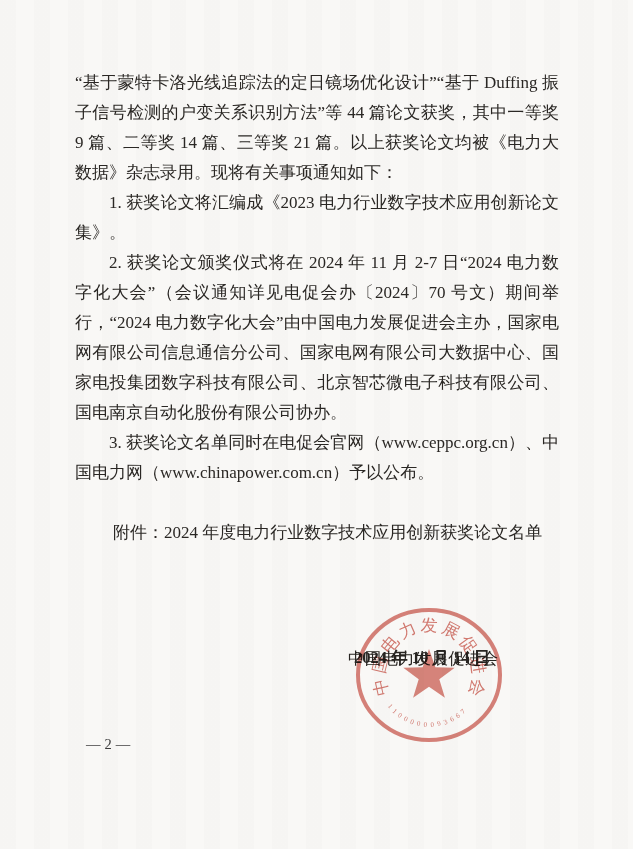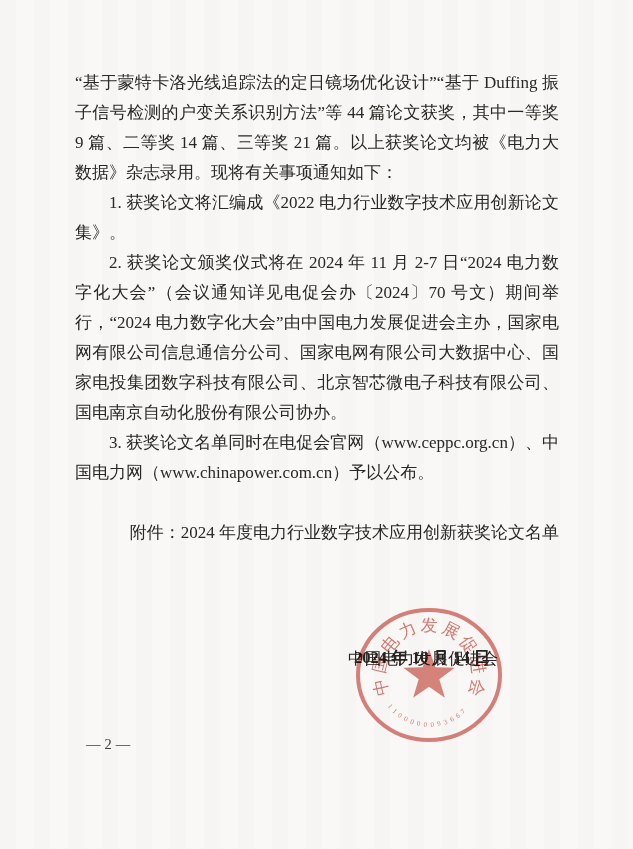--- a/index.html
+++ b/index.html
@@ -23,21 +23,21 @@
     width: 484px;
     font-size: 17px;
     line-height: 30px;
     text-align: justify;
   }
   .content p { margin: 0; }
   .content p.indent { text-indent: 2em; }
   .attachment {
     margin-top: 30px !important;
     padding-left: 38px;
-    text-align: right;
+    text-align: left;
   }
   .signature-org {
     position: absolute;
     left: 348px;
     top: 648px;
     font-size: 16.5px;
     letter-spacing: 0.2px;
     color: #272421;
     white-space: nowrap;
   }
@@ -67,21 +67,21 @@
     white-space: nowrap;
   }
 </style>
 </head>
 <body>
 
 <div class="page">
 
   <div class="content">
     <p>“基于蒙特卡洛光线追踪法的定日镜场优化设计”“基于 Duffing 振子信号检测的户变关系识别方法”等 44 篇论文获奖，其中一等奖 9 篇、二等奖 14 篇、三等奖 21 篇。以上获奖论文均被《电力大数据》杂志录用。现将有关事项通知如下：</p>
-    <p class="indent">1. 获奖论文将汇编成《2022 电力行业数字技术应用创新论文集》。</p>
+    <p class="indent">1. 获奖论文将汇编成《2023 电力行业数字技术应用创新论文集》。</p>
     <p class="indent">2. 获奖论文颁奖仪式将在 2024 年 11 月 2-7 日“2024 电力数字化大会”（会议通知详见电促会办〔2024〕70 号文）期间举行，“2024 电力数字化大会”由中国电力发展促进会主办，国家电网有限公司信息通信分公司、国家电网有限公司大数据中心、国家电投集团数字科技有限公司、北京智芯微电子科技有限公司、国电南京自动化股份有限公司协办。</p>
     <p class="indent">3. 获奖论文名单同时在电促会官网（www.ceppc.org.cn）、中国电力网（www.chinapower.com.cn）予以公布。</p>
     <p class="attachment">附件：2024 年度电力行业数字技术应用创新获奖论文名单</p>
   </div>
 
   <div class="signature-org">中国电力发展促进会</div>
   <div class="signature-date">2024 年 10 月 14 日</div>
 
   <svg class="seal" width="150" height="145" viewBox="0 0 150 145">
     <ellipse cx="74" cy="71" rx="71" ry="65" fill="none" stroke="#c94f43" stroke-width="4" opacity="0.8"></ellipse>

